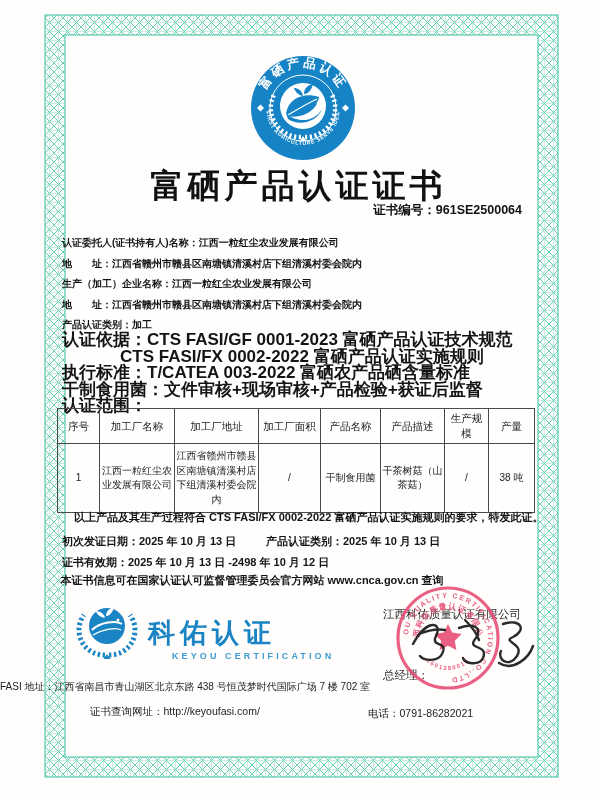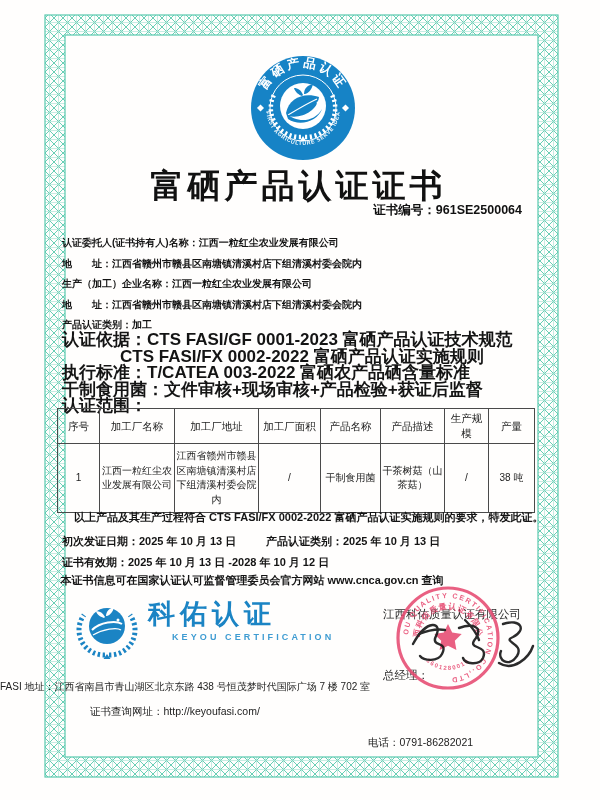--- a/index.html
+++ b/index.html
@@ -30,32 +30,32 @@
     border:1px solid #4a4a4a;text-align:center;vertical-align:middle;
     padding:2px 1px;font-weight:normal;line-height:1.45;word-break:break-all;
   }
   table.scope th{height:28px;font-size:10.5px;}
   table.scope td{height:64px;}
   
   .conformity{top:510px;left:62px;font-size:11px;font-weight:bold;white-space:nowrap;color:#141414;padding-left:12px;}
   .date-label,.date-val{font-size:11px;font-weight:bold;color:#141414;white-space:nowrap;margin-top:26px;}
   .query-note{top:573px;left:0;width:504px;text-align:center;font-size:11px;font-weight:bold;color:#141414;}
   
-  .keyou-logo{top:599px;left:76px;display:flex;align-items:flex-start;}
+  .keyou-logo{top:599px;left:76px;display:flex;align-items:flex-end;}
   .keyou-text{margin-left:10px;}
   .keyou-cn{font-size:27px;font-weight:bold;color:#1b84c4;letter-spacing:5px;line-height:30px;}
   .keyou-en{font-size:9px;font-weight:bold;color:#3f9cd2;letter-spacing:3.1px;margin-top:3px;padding-left:24px;}
   .issuer-company{top:607px;left:383px;font-size:11.5px;color:#2a2a2a;white-space:nowrap;}
   .signer-label{top:641px;left:383px;font-size:11.5px;color:#2a2a2a;margin-top:27px;}
   .seal{top:584px;left:394px;opacity:0.88;}
   .signature{top:600px;left:407px;}
   
   .fasi-line{top:680px;left:0;width:484px;text-align:left;font-size:10px;color:#222;white-space:nowrap;}
   .query-line-url{top:705px;left:90px;font-size:10.5px;color:#222;white-space:nowrap;}
-  .query-line-tel{top:736px;left:368px;font-size:10.5px;color:#222;white-space:nowrap;text-align:center;}
+  .query-line-tel{top:707px;left:368px;font-size:10.5px;color:#222;white-space:nowrap;text-align:center;}
 </style>
 </head>
 <body>
 
 <div class="page">
 
   <svg class="abs" style="top:0;left:0" width="600" height="800" viewBox="0 0 600 800">
     <defs>
       <pattern id="gpat" width="9" height="9" patternUnits="userSpaceOnUse">
         <path d="M0,0 L9,9 M9,0 L0,9" stroke="#58c9ae" stroke-width="0.9" fill="none"></path>
@@ -153,21 +153,21 @@
 
   <div class="abs conformity">以上产品及其生产过程符合 CTS FASI/FX 0002-2022 富硒产品认证实施规则的要求，特发此证。</div>
 
   <div class="abs" style="top:531px;left:62px">
     <span class="date-label">初次发证日期：</span><span class="date-val">2025 年 10 月 13 日</span>
   </div>
   <div class="abs" style="top:531px;left:266px">
     <span class="date-label">产品认证类别：</span><span class="date-val">2025 年 10 月 13 日</span>
   </div>
   <div class="abs" style="top:552px;left:62px">
-    <span class="date-label">证书有效期：</span><span class="date-val">2025 年 10 月 13 日 -2028 年 10 月 12 日</span>
+    <span class="date-label">证书有效期：</span><span class="date-val">2025 年 10 月 13 日 -2498 年 10 月 12 日</span>
   </div>
 
   <div class="abs query-note">本证书信息可在国家认证认可监督管理委员会官方网站 www.cnca.gov.cn 查询</div>
 
   <div class="abs keyou-logo">
     <svg width="62" height="62" viewBox="0 0 62 62">
       <path d="M29,56 A25,25 0 0 1 8,16" fill="none" stroke="#1b84c4" stroke-width="5" stroke-dasharray="2.4 2.6"></path>
       <path d="M33,56 A25,25 0 0 0 54,16" fill="none" stroke="#1b84c4" stroke-width="5" stroke-dasharray="2.4 2.6"></path>
       <path d="M31,55 l3.5,5 h-7 z" fill="#1b84c4"></path>
       <circle cx="31" cy="27" r="18" fill="#1b84c4"></circle>

